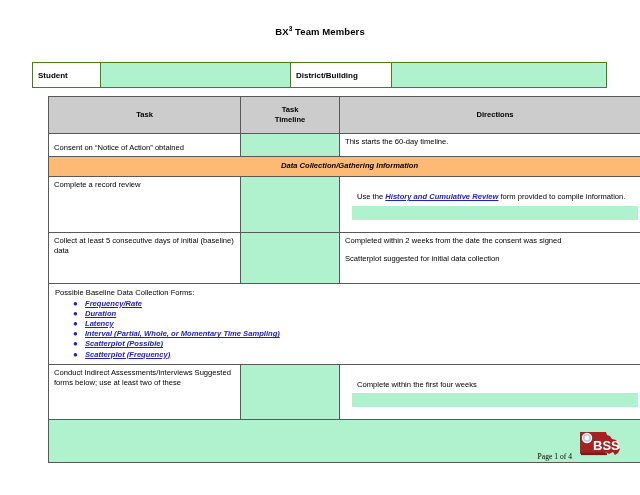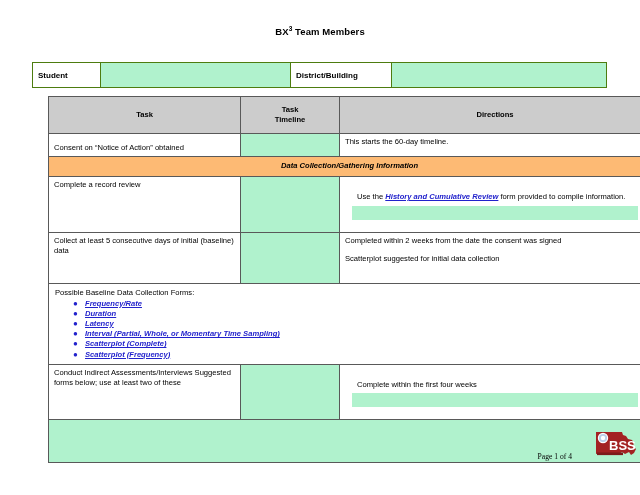--- a/index.html
+++ b/index.html
@@ -189,21 +189,21 @@
   .page-num {
     position: absolute;
     right: 68px;
     top: 0;
     font-family: "Liberation Serif", serif;
     font-size: 7.6px;
     color: #000000;
   }
   .logo {
     position: absolute;
-    right: 0;
+    right: 16px;
     top: -24px;
     width: 48px;
     height: 36px;
   }
   .logo svg { display: block; }
 </style>
 </head>
 <body>
 
 <div class="page">
@@ -268,21 +268,21 @@
     </tr>
 
     <tr>
       <td class="forms-block" colspan="3">
         <p class="forms-title">Possible Baseline Data Collection Forms:</p>
         <ul class="forms-list">
           <li><span class="bullet">●</span><a class="doclink" href="#">Frequency/Rate</a></li>
           <li><span class="bullet">●</span><a class="doclink" href="#">Duration</a></li>
           <li><span class="bullet">●</span><a class="doclink" href="#">Latency</a></li>
           <li><span class="bullet">●</span><a class="doclink" href="#">Interval (Partial, Whole, or Momentary Time Sampling)</a></li>
-          <li><span class="bullet">●</span><a class="doclink" href="#">Scatterplot (Complete)</a></li>
+          <li><span class="bullet">●</span><a class="doclink" href="#">Scatterplot (Possible)</a></li>
           <li><span class="bullet">●</span><a class="doclink" href="#">Scatterplot (Frequency)</a></li>
         </ul>
       </td>
     </tr>
 
     <tr class="r-mid">
       <td class="task-cell">
         <span>Conduct Indirect Assessments/Interviews</span>
         <span>Suggested forms below; use at least two of</span>
         <span>these</span>

